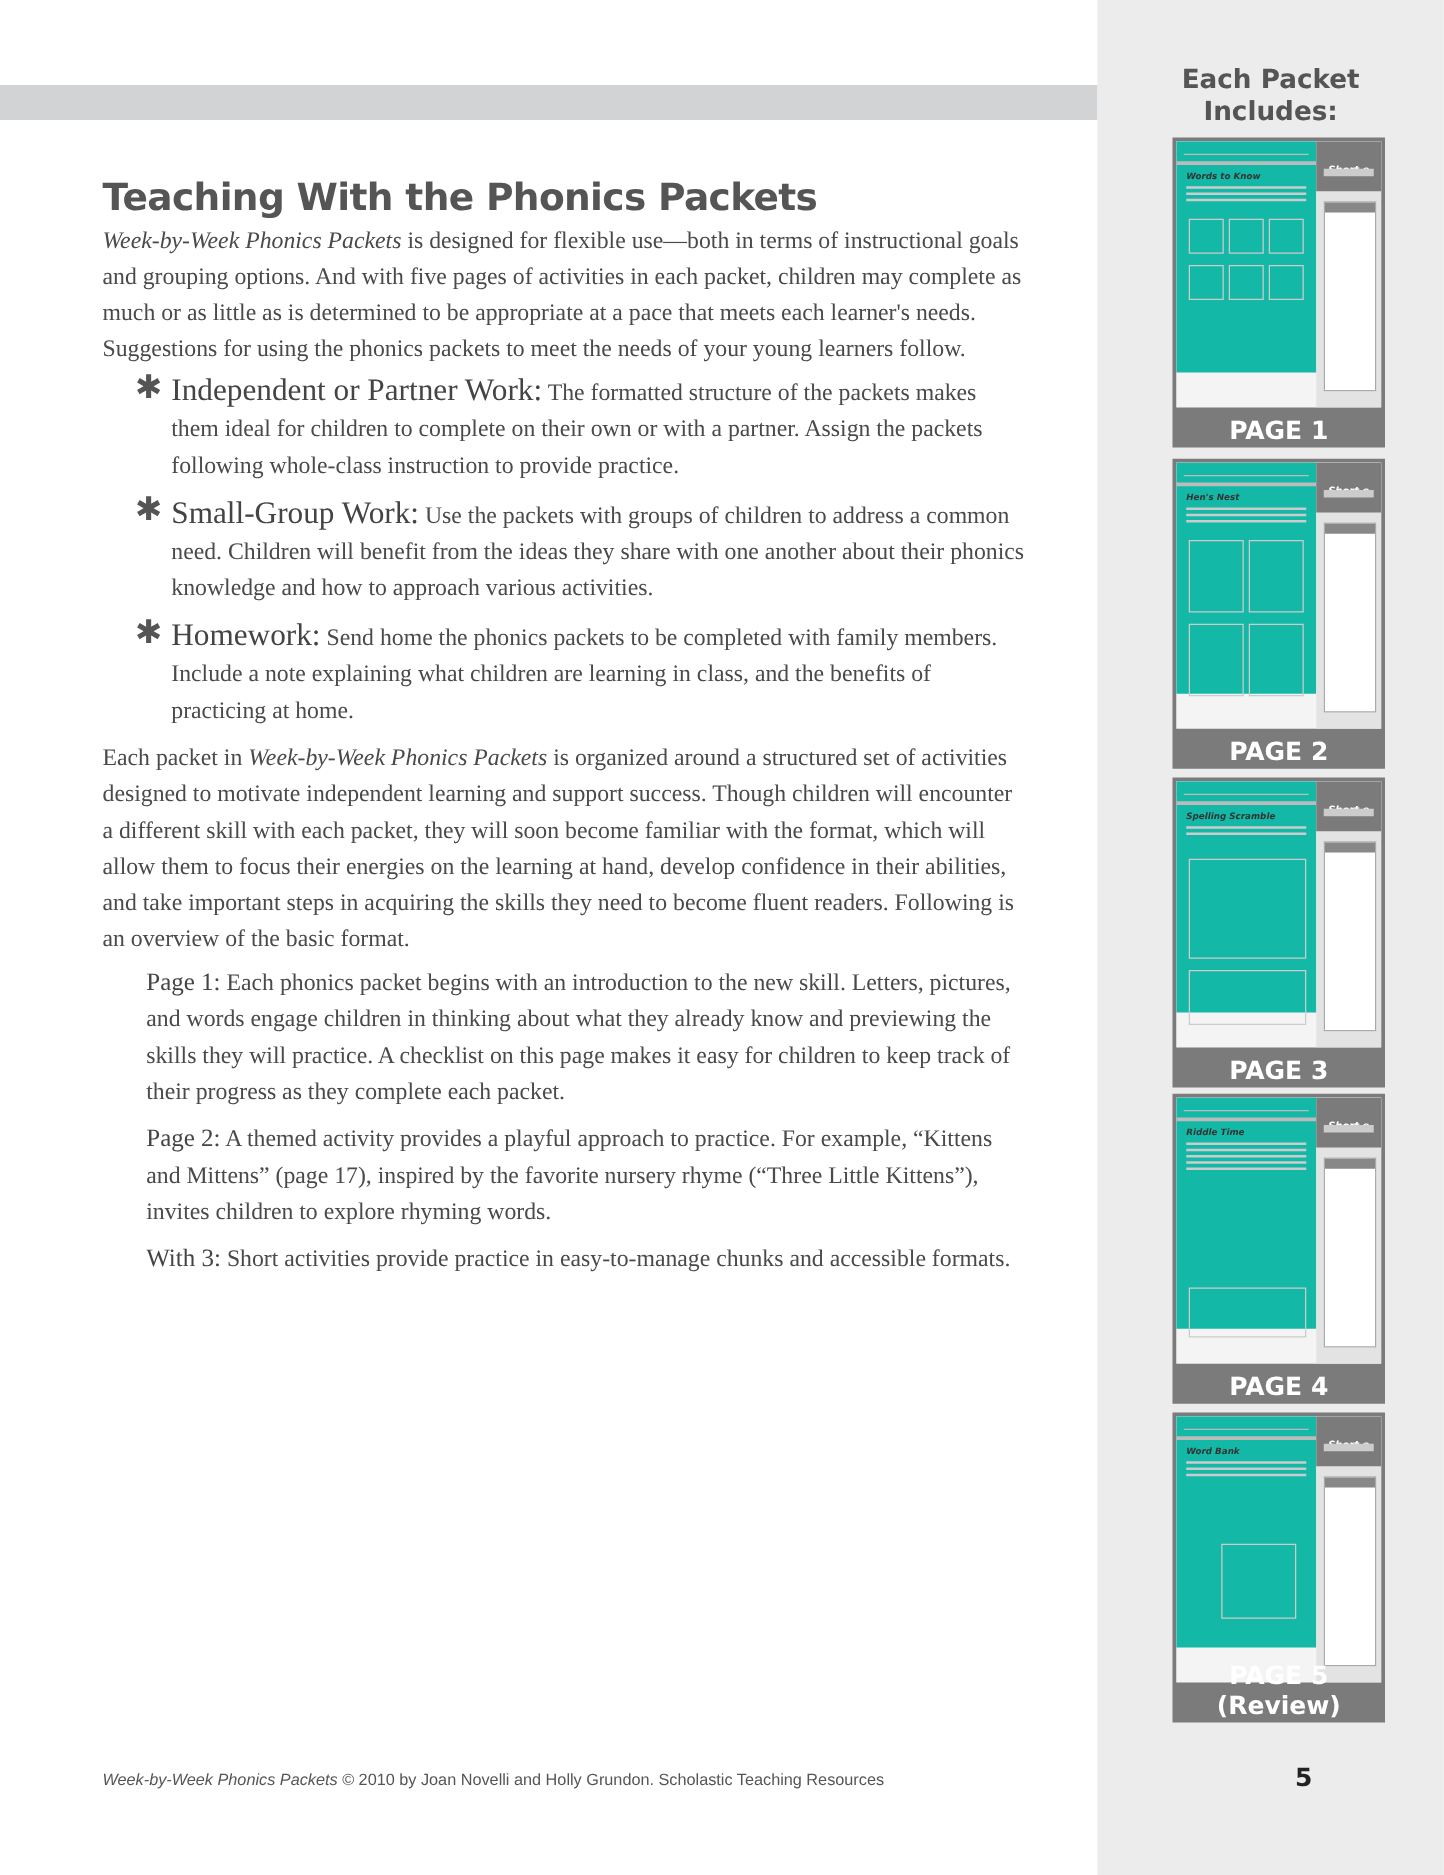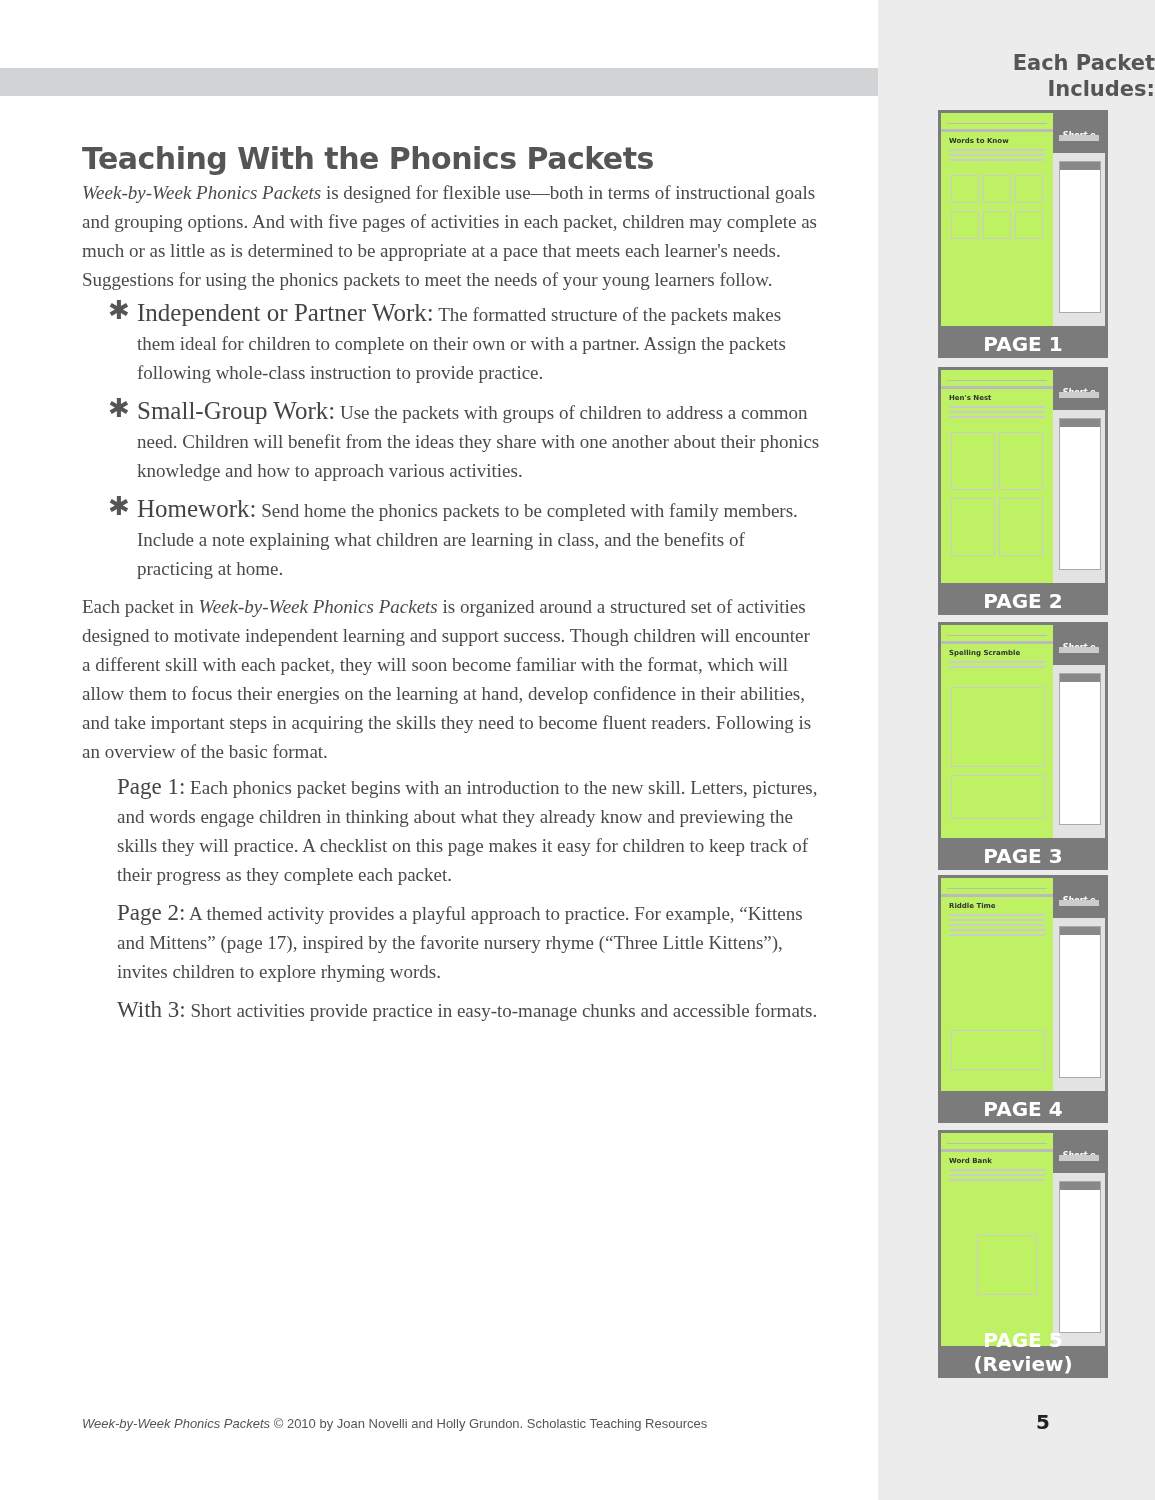--- a/index.html
+++ b/index.html
@@ -10,29 +10,29 @@
   .title { font-family:"DejaVu Sans", sans-serif; font-weight:bold; font-size:30px; color:#555; margin:0; letter-spacing:-0.5px; line-height:38px; }
   .body-text { font-family:"Liberation Serif", serif; font-size:19px; line-height:29px; color:#4a4a4a; margin:0; }
   .body-text i { font-style:italic; }
   .bullets { margin:4px 0 0 0; padding:0; list-style:none; }
   .bullet { position:relative; padding-left:55px; margin-bottom:9px; }
   .bullet .star { position:absolute; left:26px; top:-2px; font-family:"DejaVu Sans", sans-serif; font-size:26px; color:#555; font-weight:bold; }
   .bullet .lead { font-family:"Liberation Serif", serif; font-size:25px; color:#444; }
   .h2 { font-family:"DejaVu Sans", sans-serif; font-weight:bold; font-size:21px; color:#555; margin:32px 0 2px 0; letter-spacing:-0.3px; }
   .pages { margin-top:6px; padding-left:35px; }
   .page-item { margin-bottom:9px; }
-  .page-item .lead { font-family:"Liberation Serif", serif; font-size:23px; color:#444; }
+  .page-item .lead { font-family:"Liberation Serif", serif; font-size:20px; color:#444; }
   .footer { position:absolute; left:82px; top:1416px; font-family:"Liberation Sans", sans-serif; font-size:13px; color:#555; }
   .footer i { font-style:italic; }
   .pagenum { position:absolute; left:1036px; top:1410px; font-family:"DejaVu Sans", sans-serif; font-weight:bold; font-size:20px; color:#222; }
-  .side-title { position:absolute; left:878px; top:50px; width:277px; text-align:right; font-family:"DejaVu Sans", sans-serif; font-weight:bold; font-size:21px; line-height:26px; color:#555; }
+  .side-title { position:absolute; left:878px; top:50px; width:277px; text-align:center; font-family:"DejaVu Sans", sans-serif; font-weight:bold; font-size:21px; line-height:26px; color:#555; }
   .thumb { position:absolute; left:938px; width:170px; height:248px; background:#7b7b7b; box-sizing:border-box; padding:3px; }
   .thumb .sheet { position:absolute; left:3px; top:3px; width:164px; height:213px; background:#f4f4f4; overflow:hidden; }
   .thumb .label { position:absolute; left:0; bottom:2px; width:100%; text-align:center; font-family:"DejaVu Sans", sans-serif; font-weight:bold; font-size:20px; color:#fff; }
-  .sheet .left { position:absolute; left:0; top:0; width:112px; height:213px; background:#bef264; }
+  .sheet .left { position:absolute; left:0; top:0; width:112px; height:185px; background:#14b8a6;font-style:italic; }
   .sheet .namebar { position:absolute; left:6px; top:10px; width:100px; height:1px; background:#bbb; }
   .sheet .rule { position:absolute; left:0; top:16px; width:112px; height:3px; background:#bbb; }
   .sheet .right { position:absolute; left:112px; top:0; width:52px; height:213px; background:#e3e3e3; }
   .sheet .tab { position:absolute; left:0; top:0; width:52px; height:40px; background:#7b7b7b; }
   .sheet .tab .tabtxt { position:absolute; top:8px; width:100%; text-align:center; font-family:"DejaVu Sans", sans-serif; font-weight:bold; font-style:italic; font-size:8px; color:#fff;margin-top:10px; }
   .sheet .tab .pill { position:absolute; left:6px; top:22px; width:40px; height:6px; background:#ccc; }
   .sheet .box { position:absolute; left:6px; top:48px; width:40px; height:150px; border:1px solid #aaa; background:#fff; }
   .sheet .box .bh { height:8px; background:#888; }
   .sheet .heading { position:absolute; left:8px; top:24px; font-family:"DejaVu Sans", sans-serif; font-weight:bold; font-size:7px; color:#333; }
   .sheet .lines { position:absolute; left:8px; top:36px; width:96px; }

